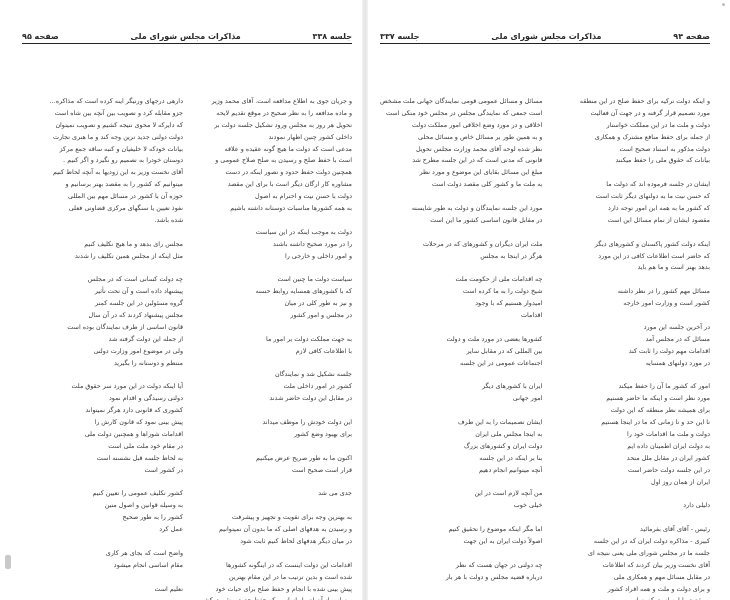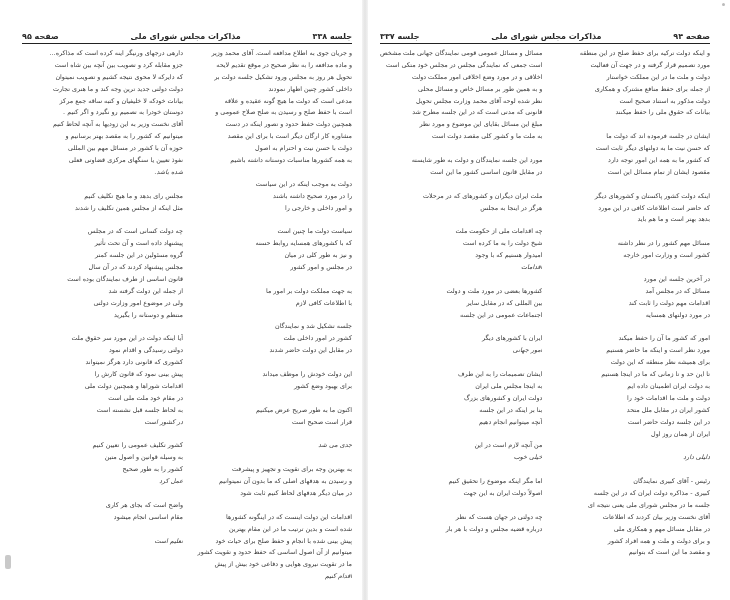--- a/index.html
+++ b/index.html
@@ -5,23 +5,23 @@
   html,body{margin:0;padding:0;background:#fff;}
   body{width:730px;height:600px;overflow:hidden;position:relative;font-family:"DejaVu Sans",sans-serif;color:#2a2a2a;}
   .page{position:absolute;top:0;height:600px;}
   .page.left{left:0;width:362px;}
   .page.right{left:368px;width:362px;}
   .gutter{position:absolute;left:362px;top:0;width:6px;height:600px;background:linear-gradient(to right,#f3f3f3,#e4e4e4,#f3f3f3);}
   .hdr{position:absolute;top:28px;left:22px;right:10px;height:14px;border-bottom:1.6px solid #222;display:flex;justify-content:space-between;align-items:flex-end;direction:rtl;font-size:8px;font-weight:bold;line-height:10px;padding-bottom:1px;}
   .page.right .hdr{left:12px;right:20px;}
   .cols{position:absolute;top:48px;left:22px;right:10px;bottom:20px;display:flex;direction:rtl;gap:8px;}
   .page.right .cols{left:12px;right:20px;}
-  .col{flex:1;direction:rtl;text-align:justify;}
+  .col{flex:1;direction:rtl;text-align:justify;margin-top:48px;}
   .col .ln{font-size:6.4px;line-height:11.9px;height:11.9px;white-space:nowrap;overflow:hidden;color:#3a3a3a;letter-spacing:-0.1px;filter:blur(0.25px);}
-  .col .ln.short{width:40%;font-style:italic;}
+  .col .ln.short{width:40%;}
   .col .ln.mid{width:70%;}
   .col .gap{height:11.9px;}
   .speck{position:absolute;background:#bbb;border-radius:50%;}
 </style>
 </head>
 <body>
 
 <div class="page left">
   <div class="hdr">
     <span>جلسه ۳۳۸</span>
@@ -154,29 +154,29 @@
         <div class="gap"></div>
         <div class="ln mid">در آخرین جلسه این مورد</div>
         <div class="ln mid">مسائل که در مجلس آمد</div>
         <div class="ln">اقدامات مهم دولت را ثابت کند</div>
         <div class="ln mid">در مورد دولتهای همسایه</div>
         <div class="gap"></div>
         <div class="ln">امور که کشور ما آن را حفظ میکند</div>
         <div class="ln">مورد نظر است و اینکه ما حاضر هستیم</div>
         <div class="ln">برای همیشه نظر منطقه که این دولت</div>
         <div class="ln">تا این حد و تا زمانی که ما در اینجا هستیم</div>
+        <div class="ln">دولت و ملت ما اقدامات خود را</div>
         <div class="ln">به دولت ایران اطمینان داده ایم</div>
-        <div class="ln">دولت و ملت ما اقدامات خود را</div>
         <div class="ln">کشور ایران در مقابل ملل متحد</div>
         <div class="ln mid">در این جلسه دولت حاضر است</div>
         <div class="ln mid">ایران از همان روز اول</div>
         <div class="gap"></div>
         <div class="ln short">دلیلی دارد</div>
         <div class="gap"></div>
-        <div class="ln mid">رئیس - آقای کبیری نمایندگان</div>
+        <div class="ln mid">رئیس - آقای آقای بفرمائید</div>
         <div class="ln">کبیری - مذاکره دولت ایران که در این جلسه</div>
         <div class="ln">جلسه ما در مجلس شورای ملی یعنی نتیجه ای</div>
         <div class="ln">آقای نخست وزیر بیان کردند که اطلاعات</div>
         <div class="ln">در مقابل مسائل مهم و همکاری ملی</div>
         <div class="ln">و برای دولت و ملت و همه افراد کشور</div>
         <div class="ln">و مقصد ما این است که بتوانیم</div>
       </div>
     <div class="col">
         <div class="ln">مسائل و مسائل عمومی قومی نمایندگان جهانی ملت مشخص</div>
         <div class="ln">است جمعی که نمایندگی مجلس در مجلس خود متکی است</div>

